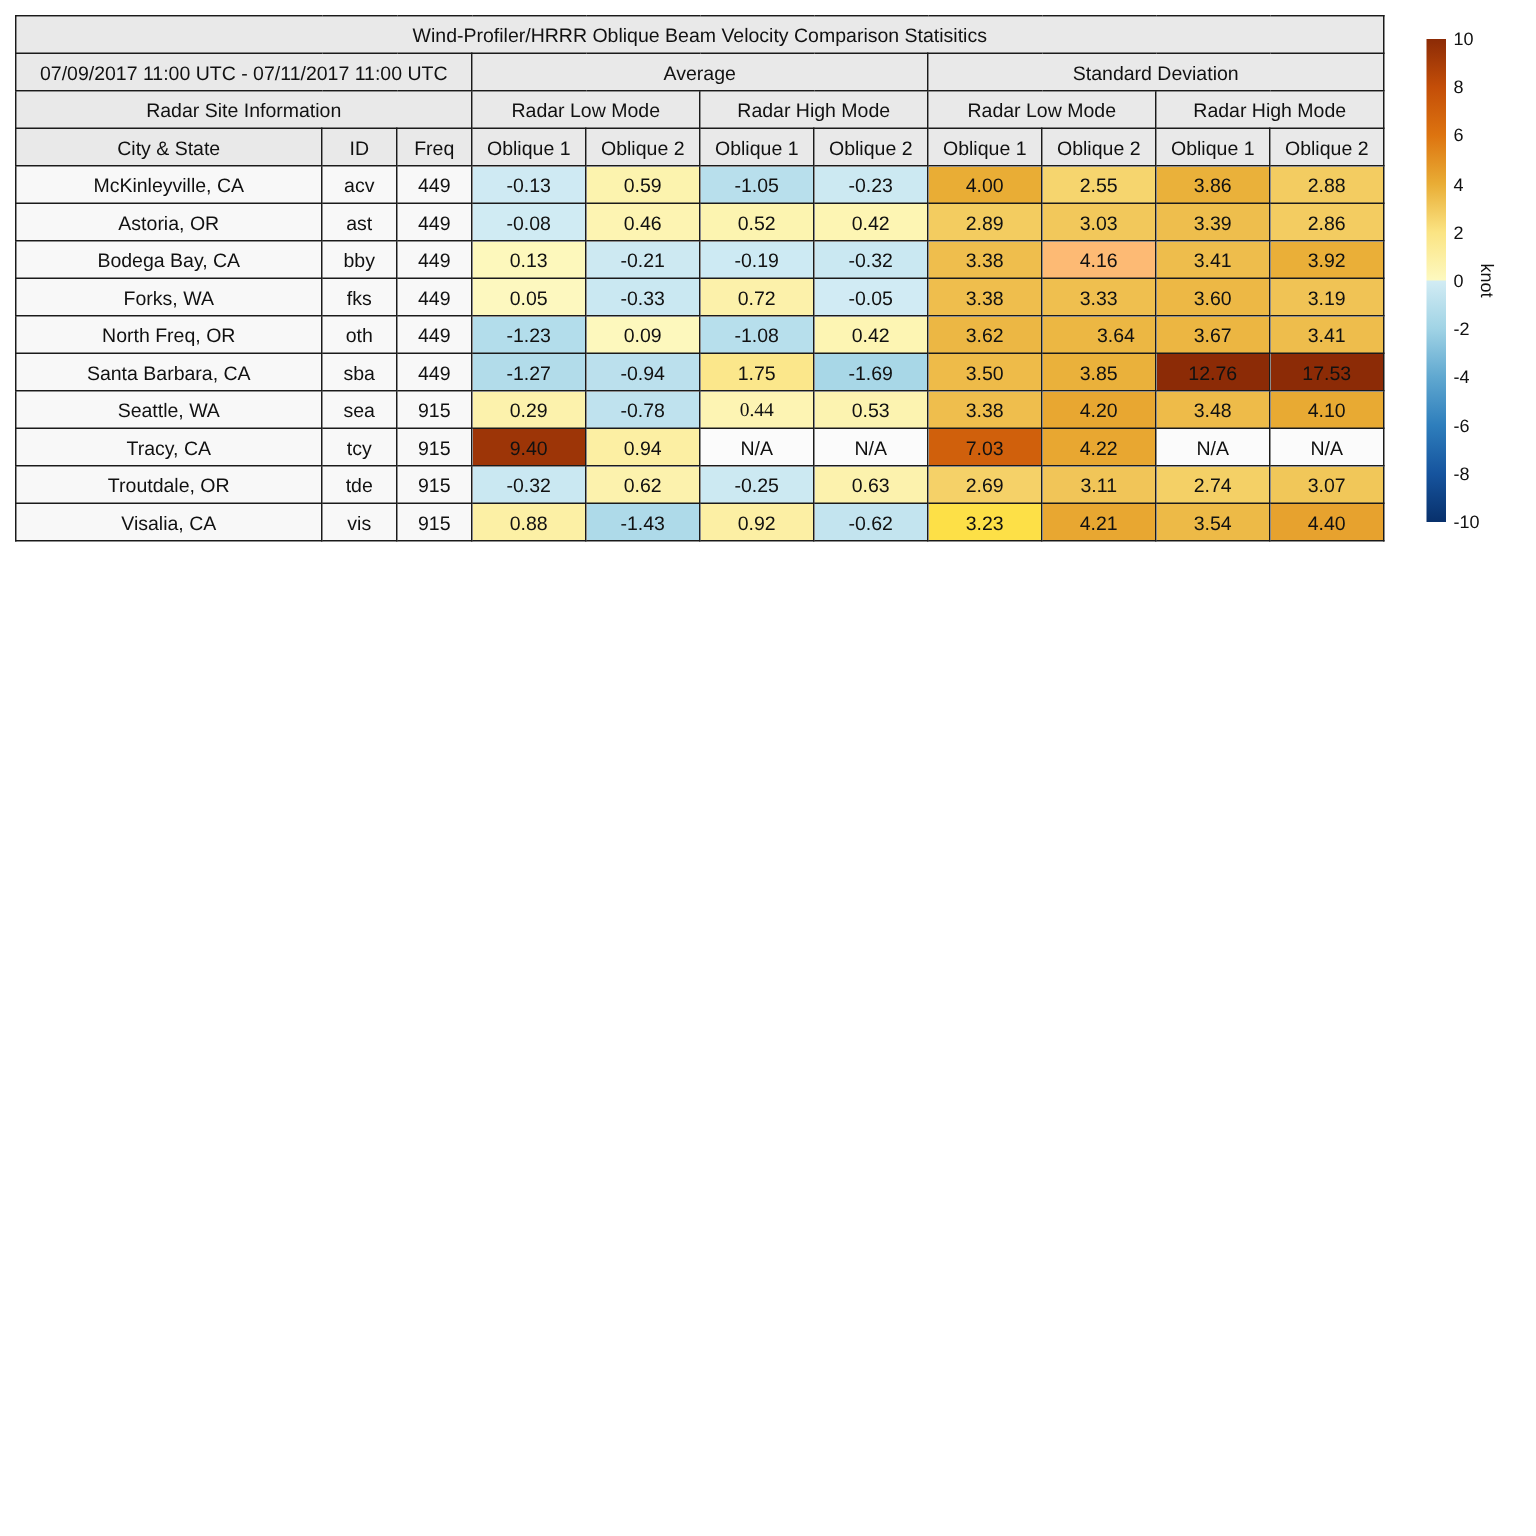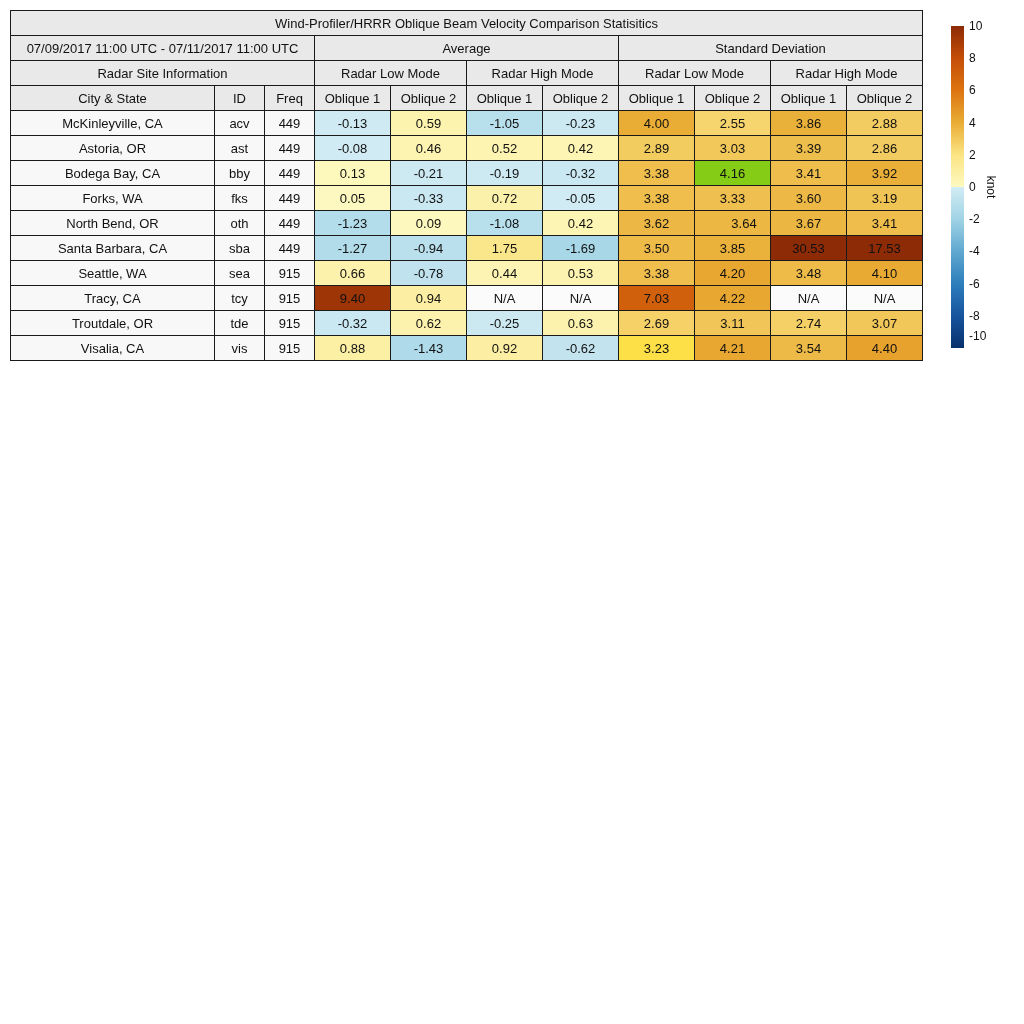--- a/index.html
+++ b/index.html
@@ -124,39 +124,39 @@
         </tr>
         <tr>
           <td class="label-cell">Bodega Bay, CA</td>
           <td class="label-cell">bby</td>
           <td class="label-cell">449</td>
           <td style="background: rgb(253, 248, 188);">0.13</td>
           <td style="background: rgb(205, 233, 242);">-0.21</td>
           <td style="background: rgb(205, 234, 243);">-0.19</td>
           <td style="background: rgb(202, 232, 242);">-0.32</td>
           <td style="background: rgb(239, 190, 77);">3.38</td>
-          <td style="background: #84cc16;">4.16</td>
+          <td style="background: #fdba74;">4.16</td>
           <td style="background: rgb(238, 189, 76);">3.41</td>
           <td style="background: rgb(234, 175, 56);">3.92</td>
         </tr>
         <tr>
           <td class="label-cell">Forks, WA</td>
           <td class="label-cell">fks</td>
           <td class="label-cell">449</td>
           <td style="background: rgb(253, 248, 191);">0.05</td>
           <td style="background: rgb(202, 232, 242);">-0.33</td>
           <td style="background: rgb(252, 241, 170);">0.72</td>
           <td style="background: rgb(209, 235, 244);">-0.05</td>
           <td style="background: rgb(239, 190, 77);">3.38</td>
           <td style="background: rgb(239, 191, 79);">3.33</td>
           <td style="background: rgb(237, 184, 69);">3.60</td>
           <td style="background: rgb(240, 195, 85);">3.19</td>
         </tr>
         <tr>
-          <td class="label-cell">North Bend, OR</td>
+          <td class="label-cell">North Freq, OR</td>
           <td class="label-cell">oth</td>
           <td class="label-cell">449</td>
           <td style="background: rgb(179, 221, 235);">-1.23</td>
           <td style="background: rgb(253, 248, 189);">0.09</td>
           <td style="background: rgb(183, 223, 236);">-1.08</td>
           <td style="background: rgb(253, 245, 179);">0.42</td>
           <td style="background: rgb(236, 183, 68);">3.62</td>
           <td style="background: rgb(236, 183, 67); padding-left: 25px;">3.64</td>
           <td style="background: rgb(236, 182, 66);">3.67</td>
           <td style="background: rgb(238, 189, 76);">3.41</td>
@@ -164,30 +164,30 @@
         <tr>
           <td class="label-cell">Santa Barbara, CA</td>
           <td class="label-cell">sba</td>
           <td class="label-cell">449</td>
           <td style="background: rgb(178, 220, 234);">-1.27</td>
           <td style="background: rgb(187, 224, 237);">-0.94</td>
           <td style="background: rgb(251, 231, 139);">1.75</td>
           <td style="background: rgb(168, 215, 231);">-1.69</td>
           <td style="background: rgb(238, 187, 73);">3.50</td>
           <td style="background: rgb(234, 177, 59);">3.85</td>
-          <td style="background: rgb(140, 43, 6);">30.53</td>
+          <td style="background: rgb(140, 43, 6);">12.76</td>
           <td style="background: rgb(140, 43, 6);">17.53</td>
         </tr>
         <tr>
           <td class="label-cell">Seattle, WA</td>
           <td class="label-cell">sea</td>
           <td class="label-cell">915</td>
-          <td style="background: rgb(252, 242, 172);">0.66</td>
+          <td style="background: rgb(252, 242, 172);">0.29</td>
           <td style="background: rgb(191, 226, 238);">-0.78</td>
-          <td style="background: rgb(253, 244, 179);">0.44</td>
+          <td style="background: rgb(253, 244, 179); font-family: Liberation Serif, serif;">0.44</td>
           <td style="background: rgb(252, 243, 176);">0.53</td>
           <td style="background: rgb(239, 190, 77);">3.38</td>
           <td style="background: rgb(232, 167, 49);">4.20</td>
           <td style="background: rgb(238, 187, 73); margin-left: 48px;">3.48</td>
           <td style="background: rgb(232, 170, 51);">4.10</td>
         </tr>
         <tr>
           <td class="label-cell">Tracy, CA</td>
           <td class="label-cell">tcy</td>
           <td class="label-cell">915</td>
@@ -236,17 +236,17 @@
       <div class="cb-tick" style="left: 969px; top: 26px;">10</div>
       <div class="cb-tick" style="left: 969px; top: 58.2px;">8</div>
       <div class="cb-tick" style="left: 969px; top: 90.4px;">6</div>
       <div class="cb-tick" style="left: 969px; top: 122.6px;">4</div>
       <div class="cb-tick" style="left: 969px; top: 154.8px;">2</div>
       <div class="cb-tick" style="left: 969px; top: 187px;">0</div>
       <div class="cb-tick" style="left: 969px; top: 219.2px;">-2</div>
       <div class="cb-tick" style="left: 969px; top: 251.4px;">-4</div>
       <div class="cb-tick" style="left: 969px; top: 283.6px;">-6</div>
       <div class="cb-tick" style="left: 969px; top: 315.8px;">-8</div>
-      <div class="cb-tick" style="left: 969px; top: 336px;">-10</div>
+      <div class="cb-tick" style="left: 969px; top: 348px;">-10</div>
     </div>
   <div class="cb-unit" id="colorbar-unit" style="left:991px; top:187px;">knot</div>
 
 </div>
 
 </body></html>

